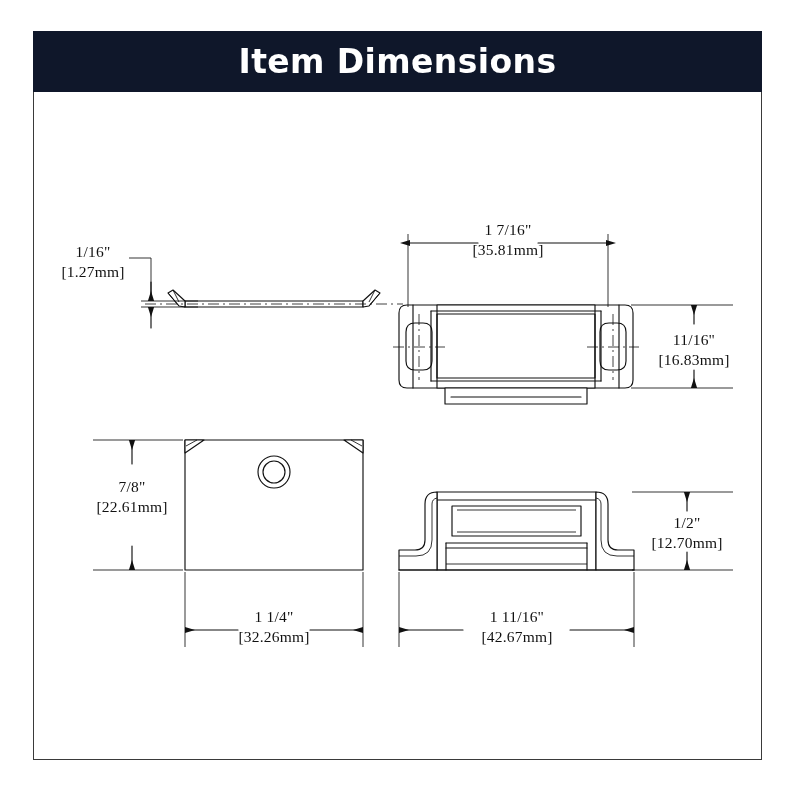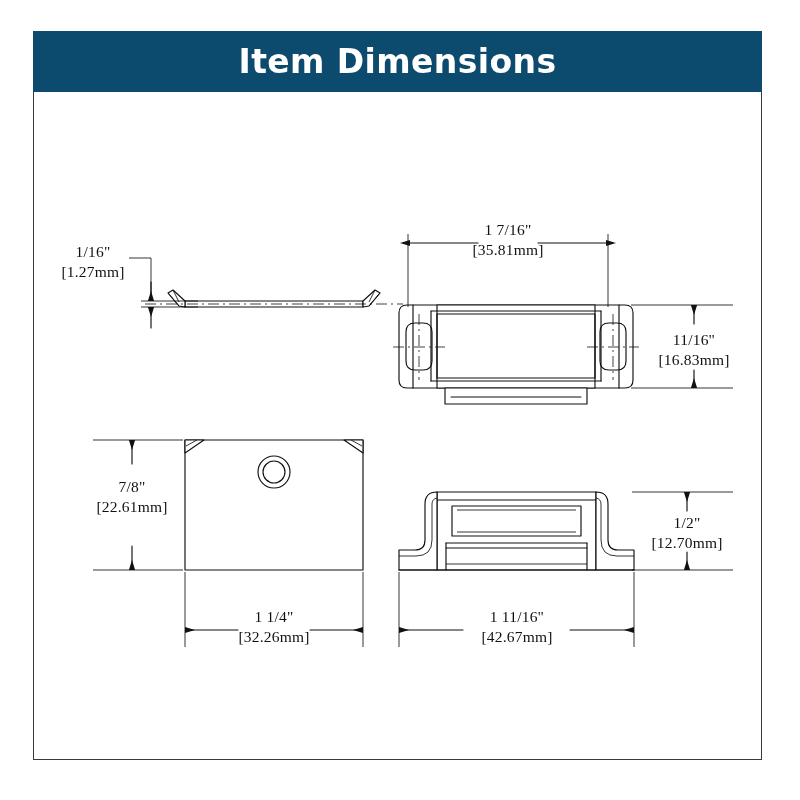--- a/index.html
+++ b/index.html
@@ -28,21 +28,21 @@
     border: 1px solid #3a3a3a;
     box-sizing: border-box;
     background: #ffffff;
   }
   .titlebar {
     position: absolute;
     left: 33px;
     top: 31px;
     width: 729px;
     height: 61px;
-    background: #0c4a6e;
+    background: #0f172a;
     box-sizing: border-box;
     display: flex;
     align-items: center;
     justify-content: center;
   }
   .titlebar-text {
     color: #ffffff;
     font-family: "DejaVu Sans", sans-serif;
     font-weight: bold;
     font-size: 33px;

